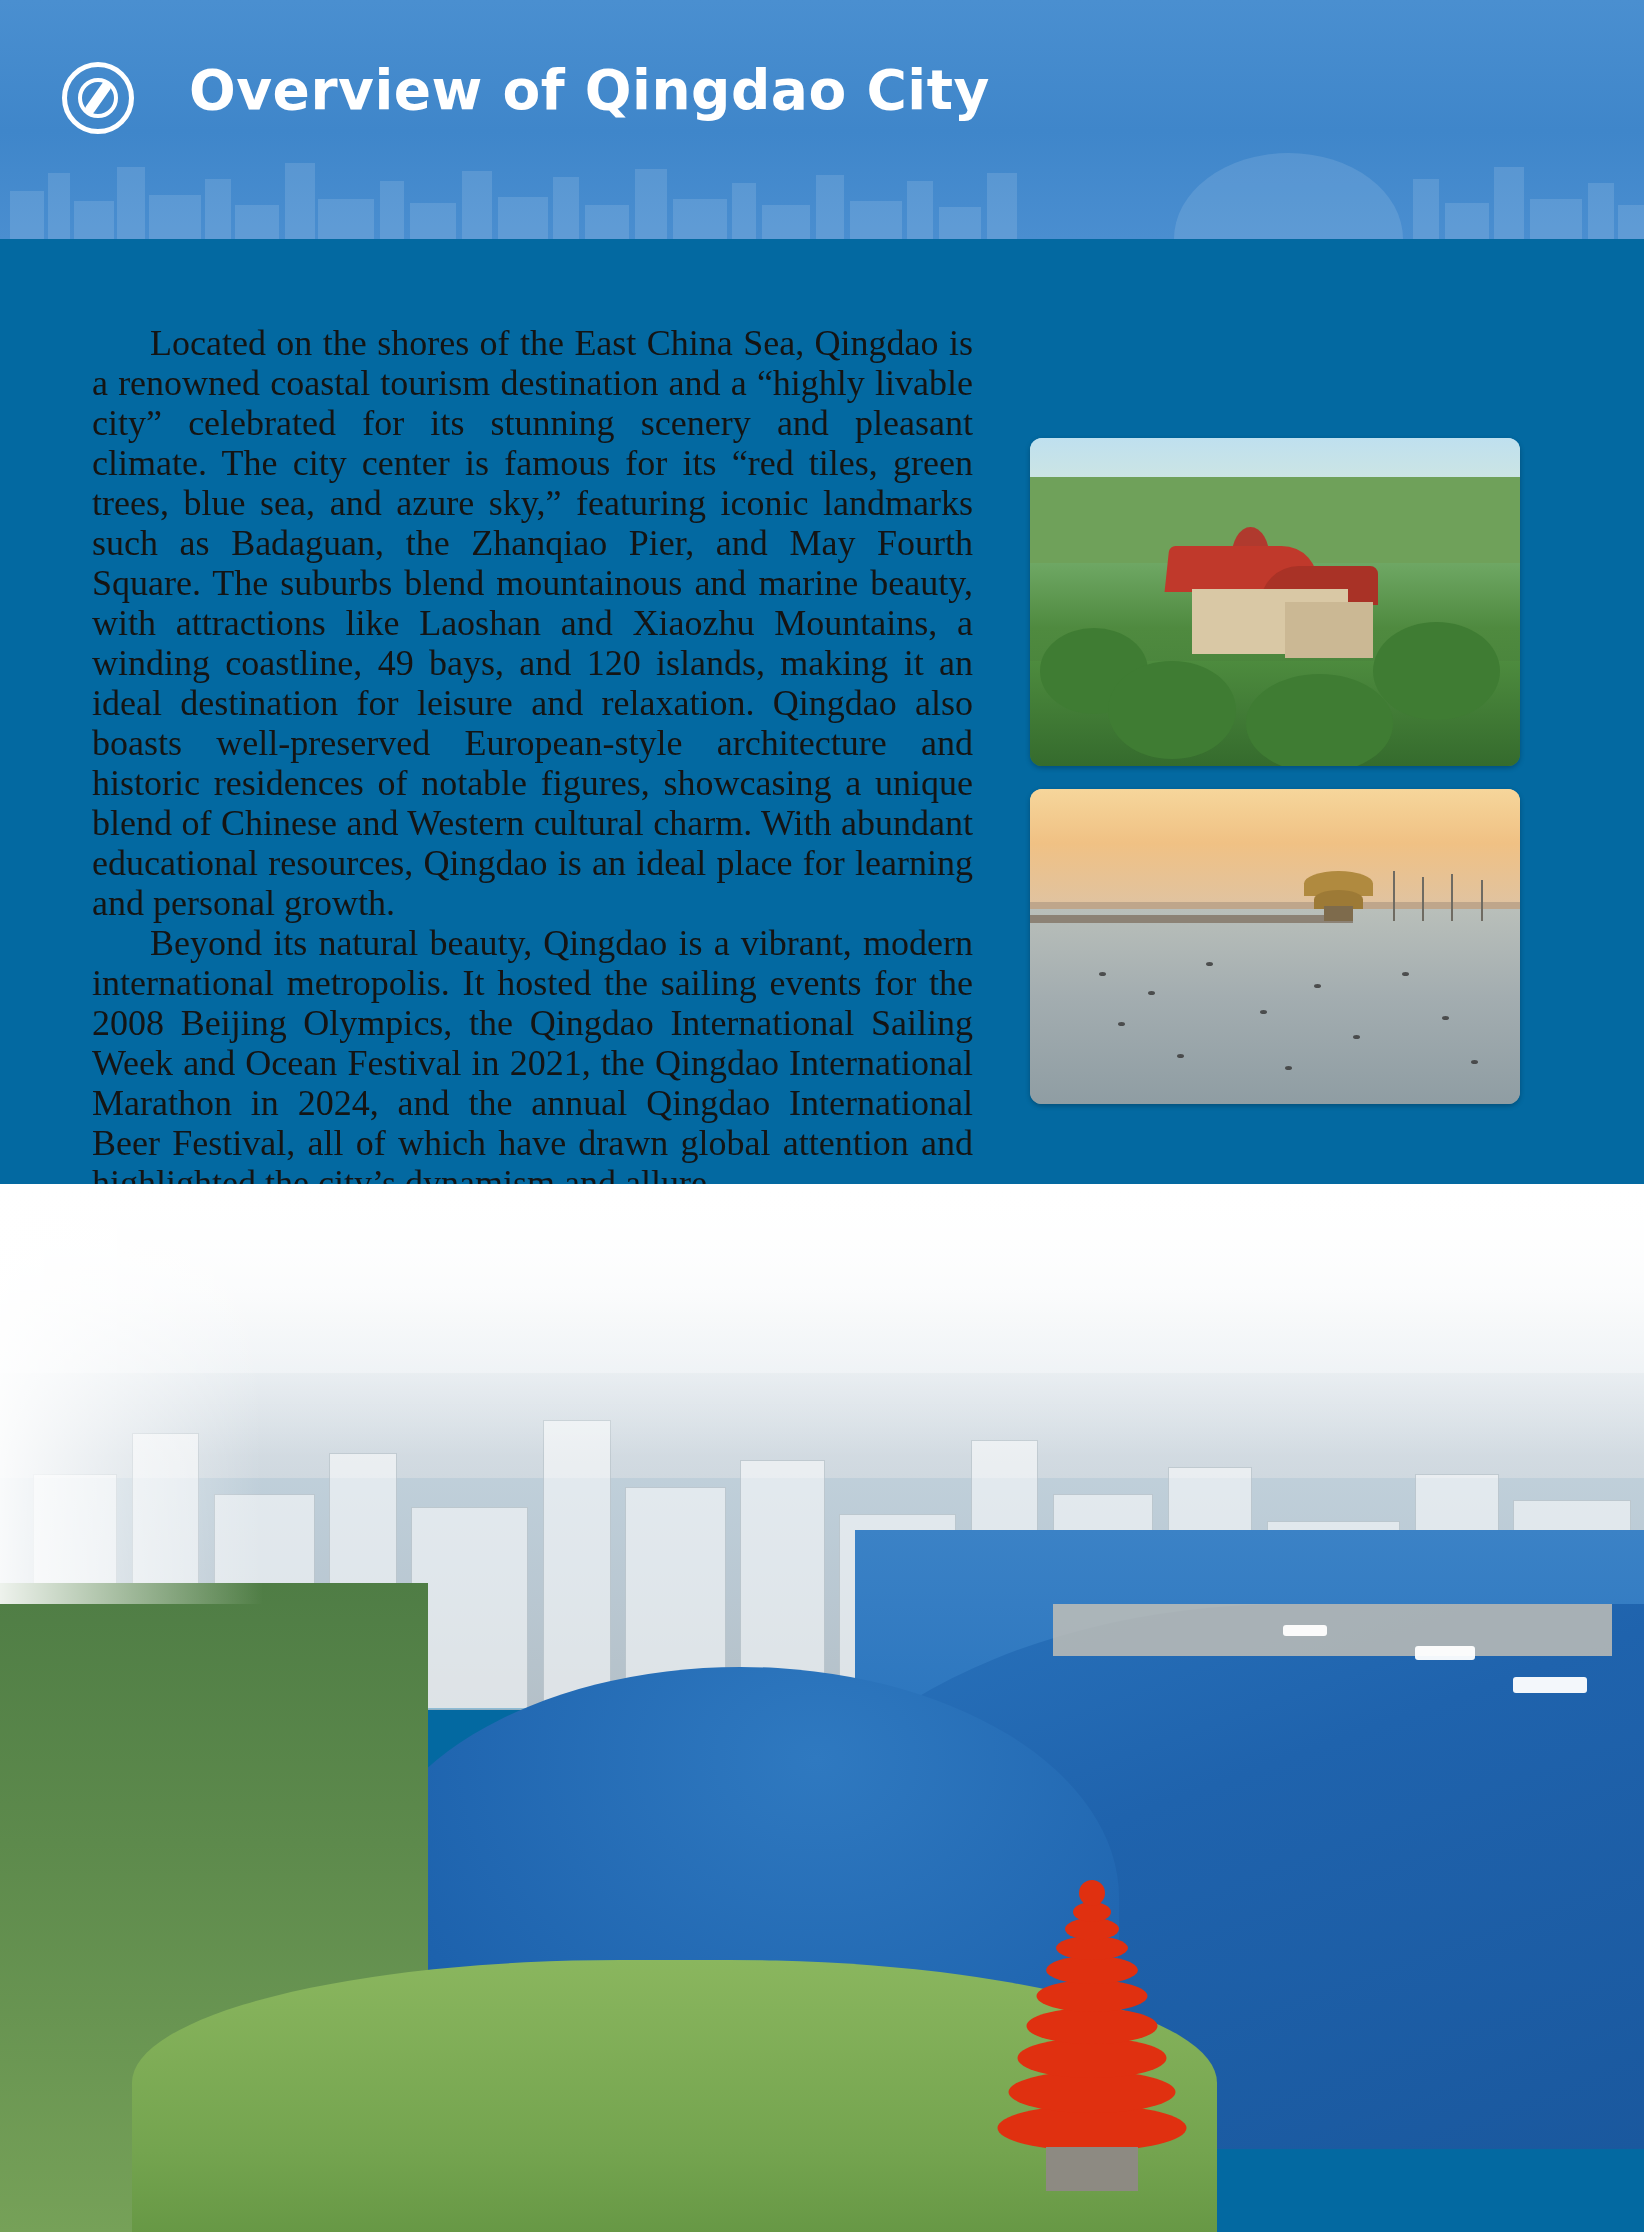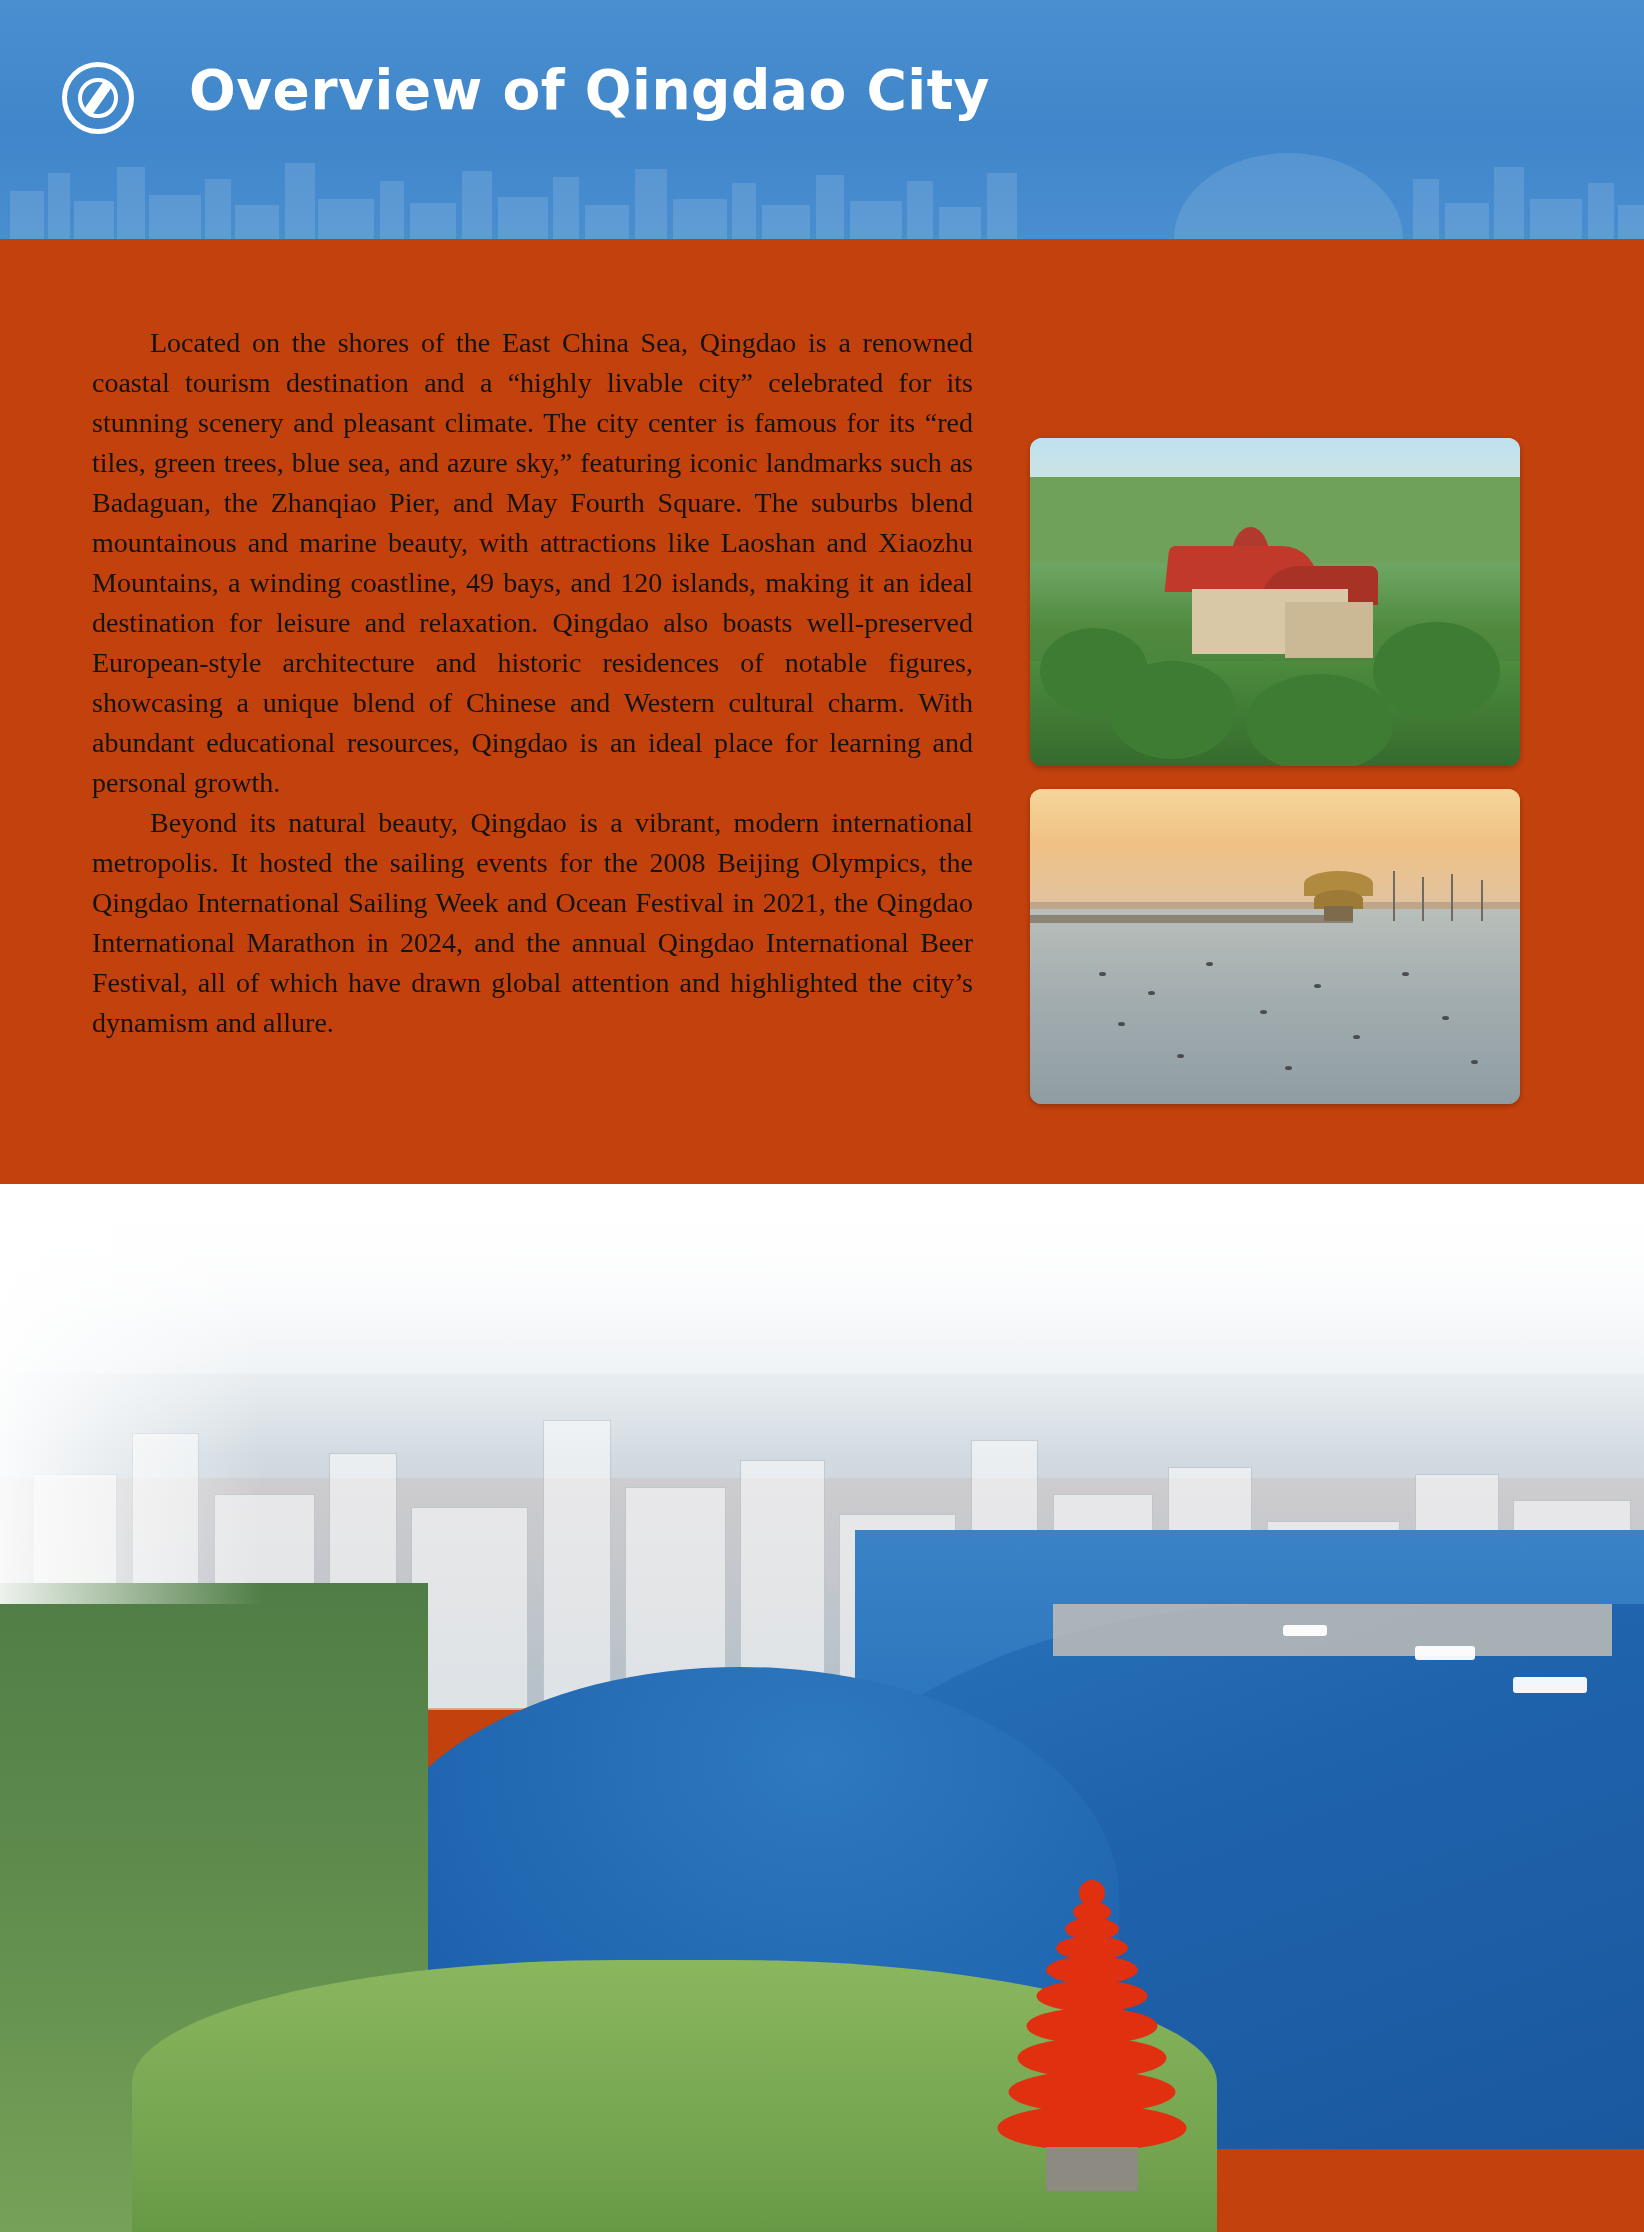--- a/index.html
+++ b/index.html
@@ -13,21 +13,21 @@
     font-family: "Liberation Serif", serif;
     overflow: hidden;
     position: relative;
   }
 
   .page {
     position: relative;
     width: 1645px;
     height: 2233px;
     overflow: hidden;
-    background: #c2410c;
+    background: #0369a1;
   }
 
   
   .header {
     position: absolute;
     left: 0;
     top: 0;
     width: 1645px;
     height: 239px;
     background: linear-gradient(180deg, #4a8fd0 0%, #3f86ca 55%, #4a8ed0 100%);
@@ -98,21 +98,21 @@
     letter-spacing: 0.5px;
     white-space: nowrap;
   }
 
   
   .article {
     position: absolute;
     left: 92px;
     top: 323px;
     width: 881px;
-    font-size: 28px;
+    font-size: 36px;
     line-height: 40px;
     color: #141414;
     text-align: justify;
     text-justify: inter-word;
   }
   .article p {
     margin: 0;
     text-indent: 58px;
   }
 

